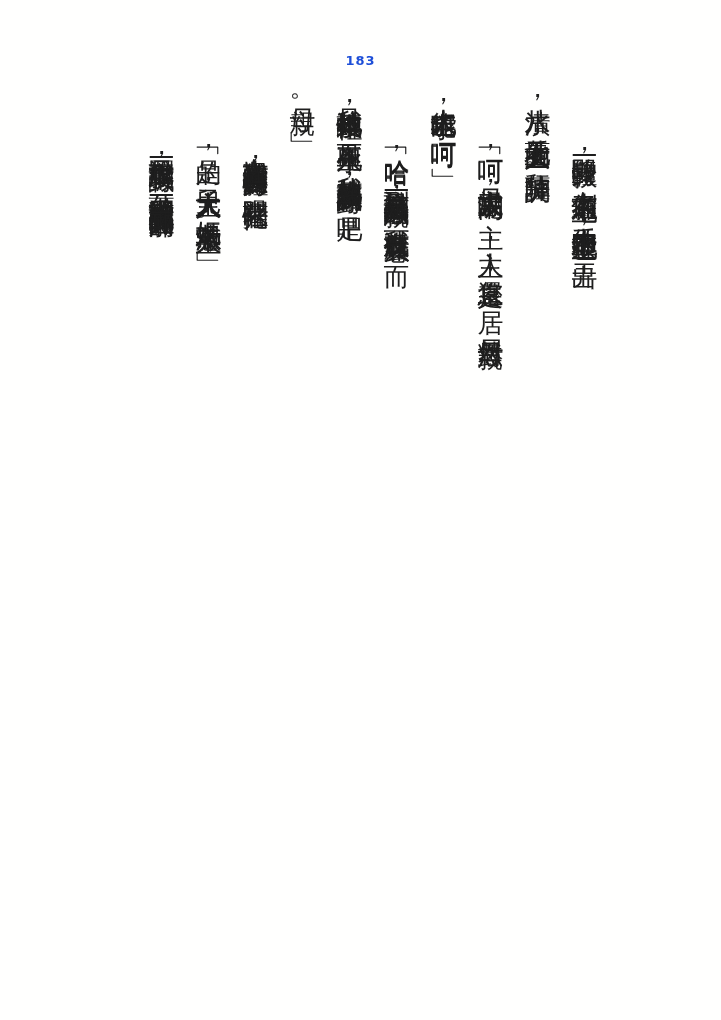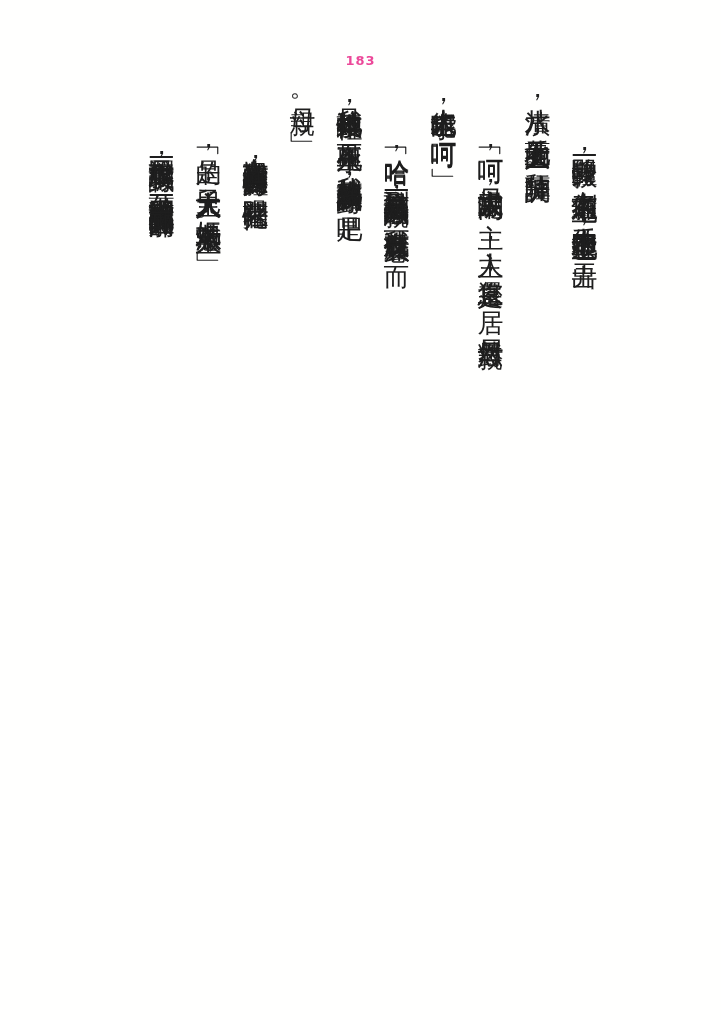--- a/index.html
+++ b/index.html
@@ -18,21 +18,21 @@
   .page-number {
     position: absolute;
     top: 53px;
     left: 0;
     right: 0;
     text-align: center;
     font-family: "DejaVu Sans", sans-serif;
     font-weight: bold;
     font-size: 13px;
     letter-spacing: 1px;
-    color: #ec4899;
+    color: #1d4ed8;
   }
   .text-block {
     position: absolute;
     top: 88px;
     right: 113px;
     height: 900px;
     writing-mode: vertical-rl;
     text-orientation: mixed;
     font-size: 26px;
     letter-spacing: 1px;

